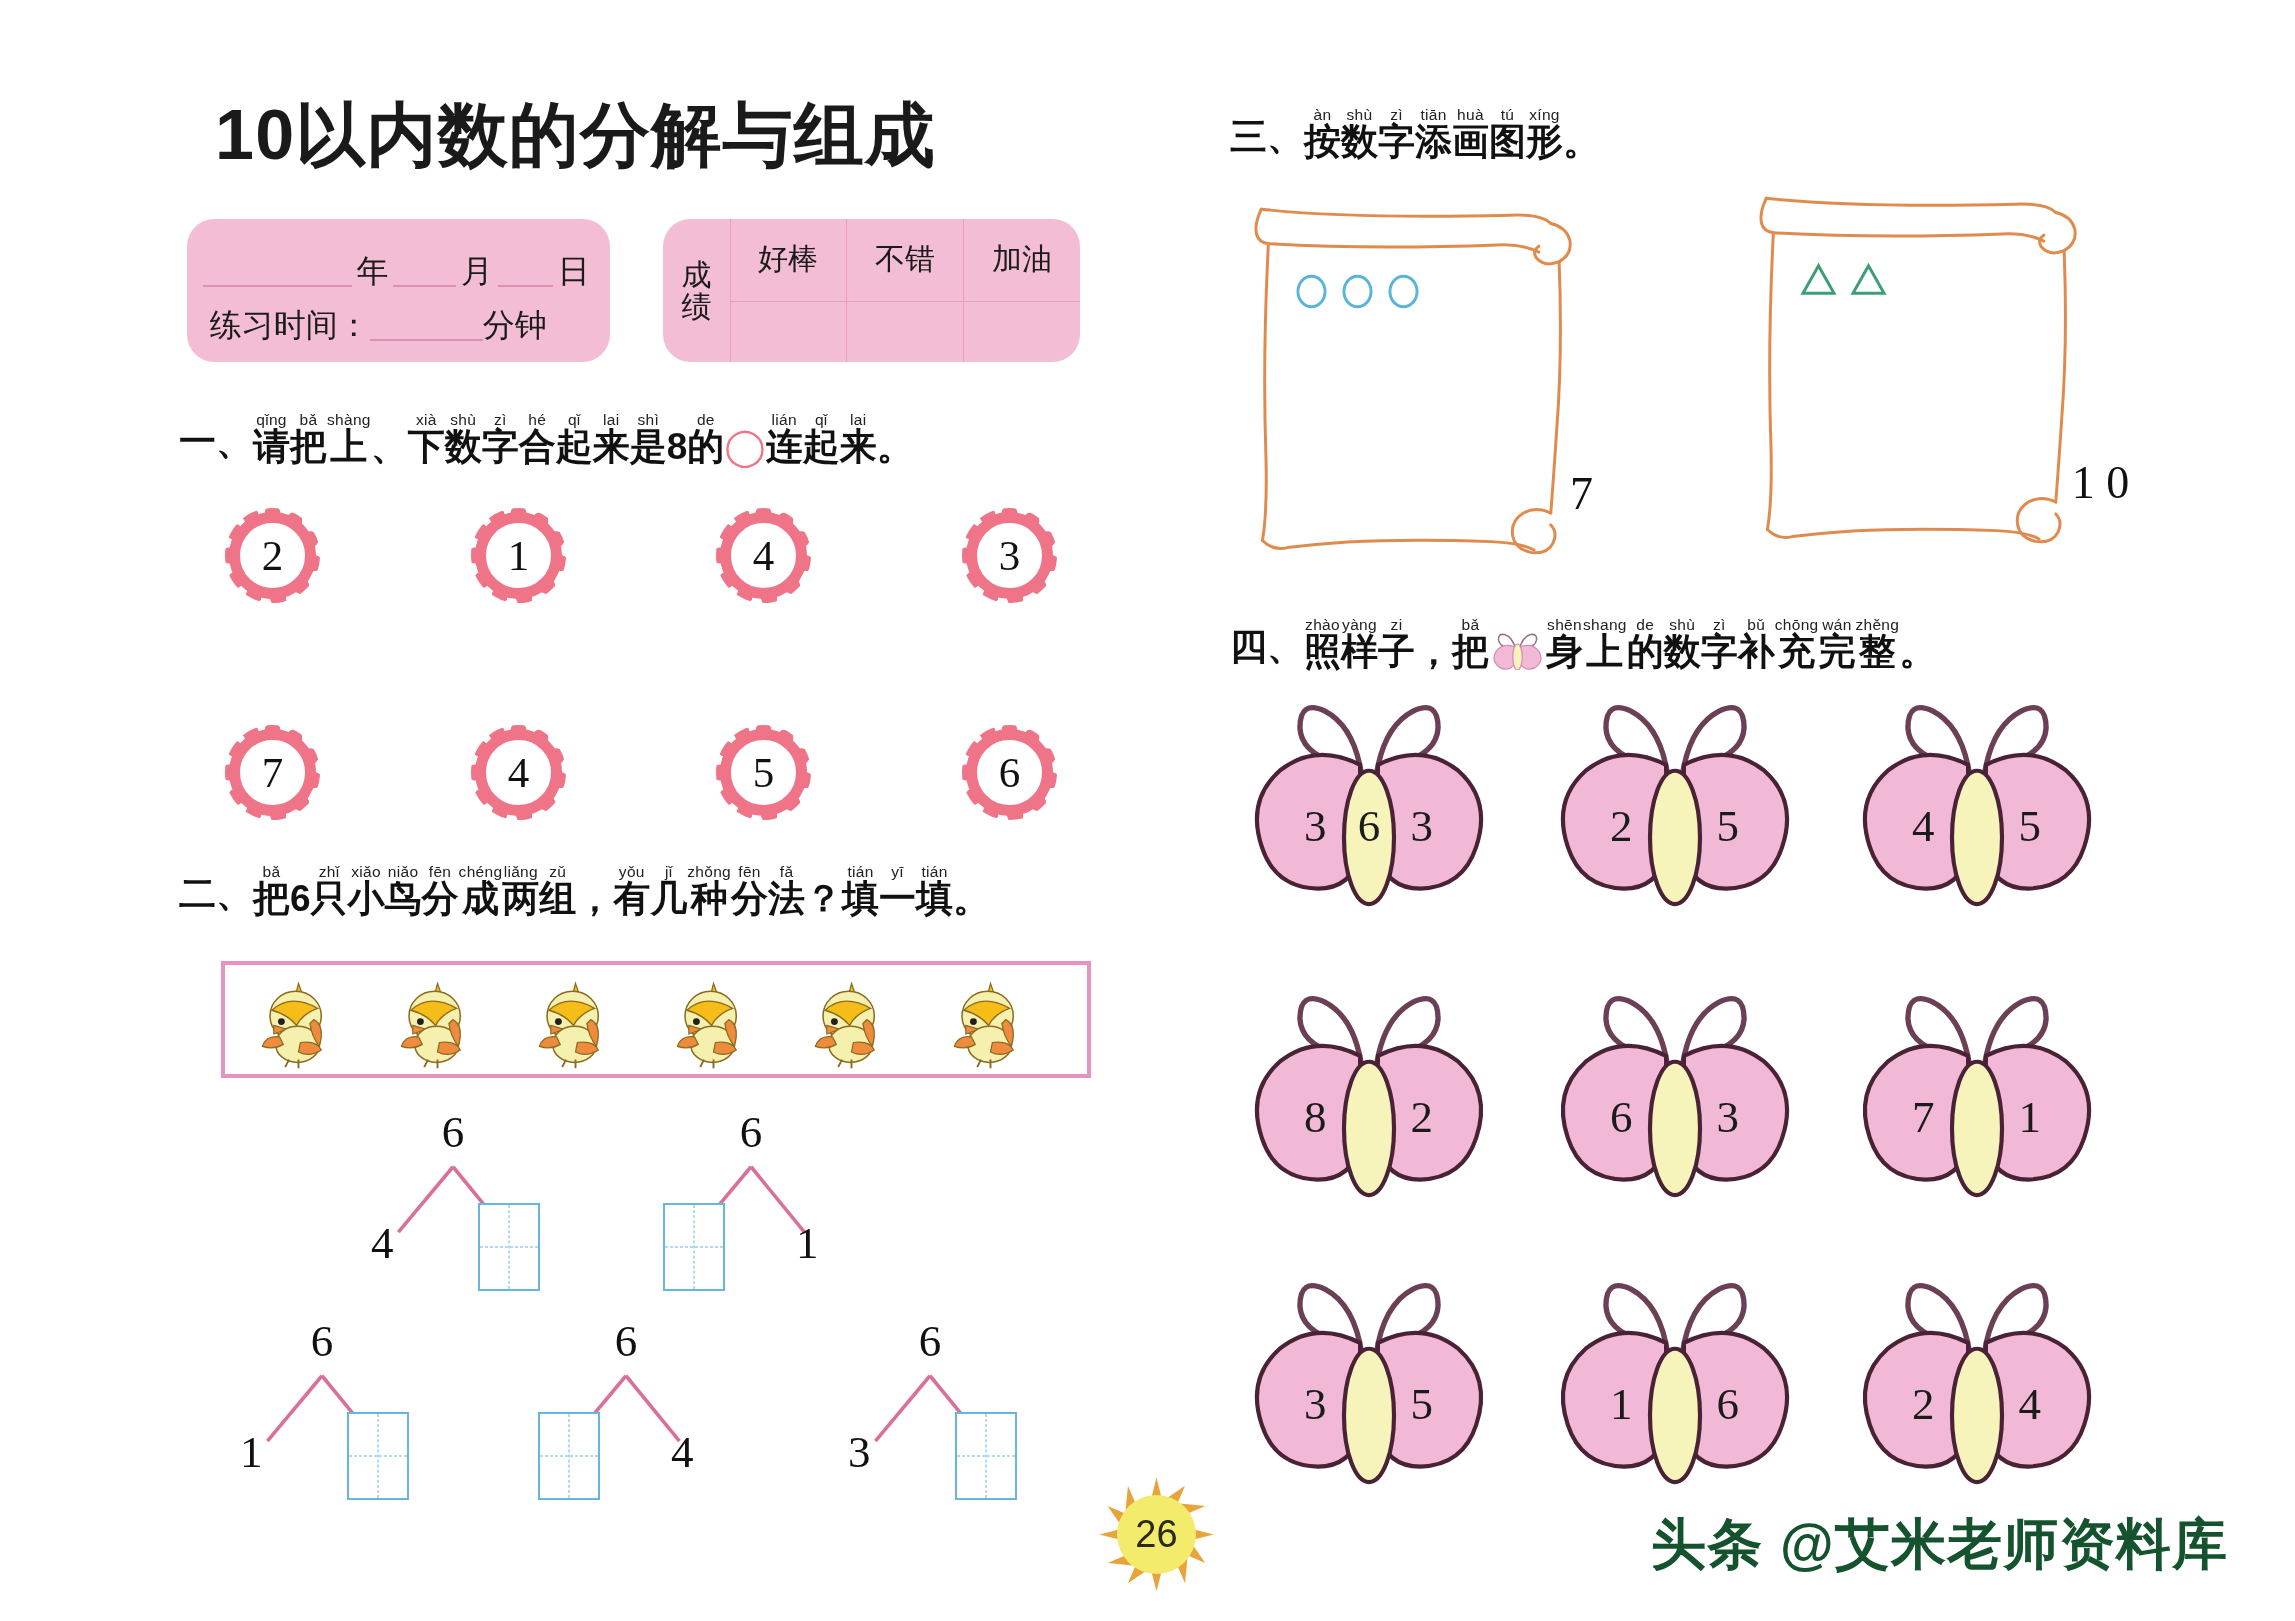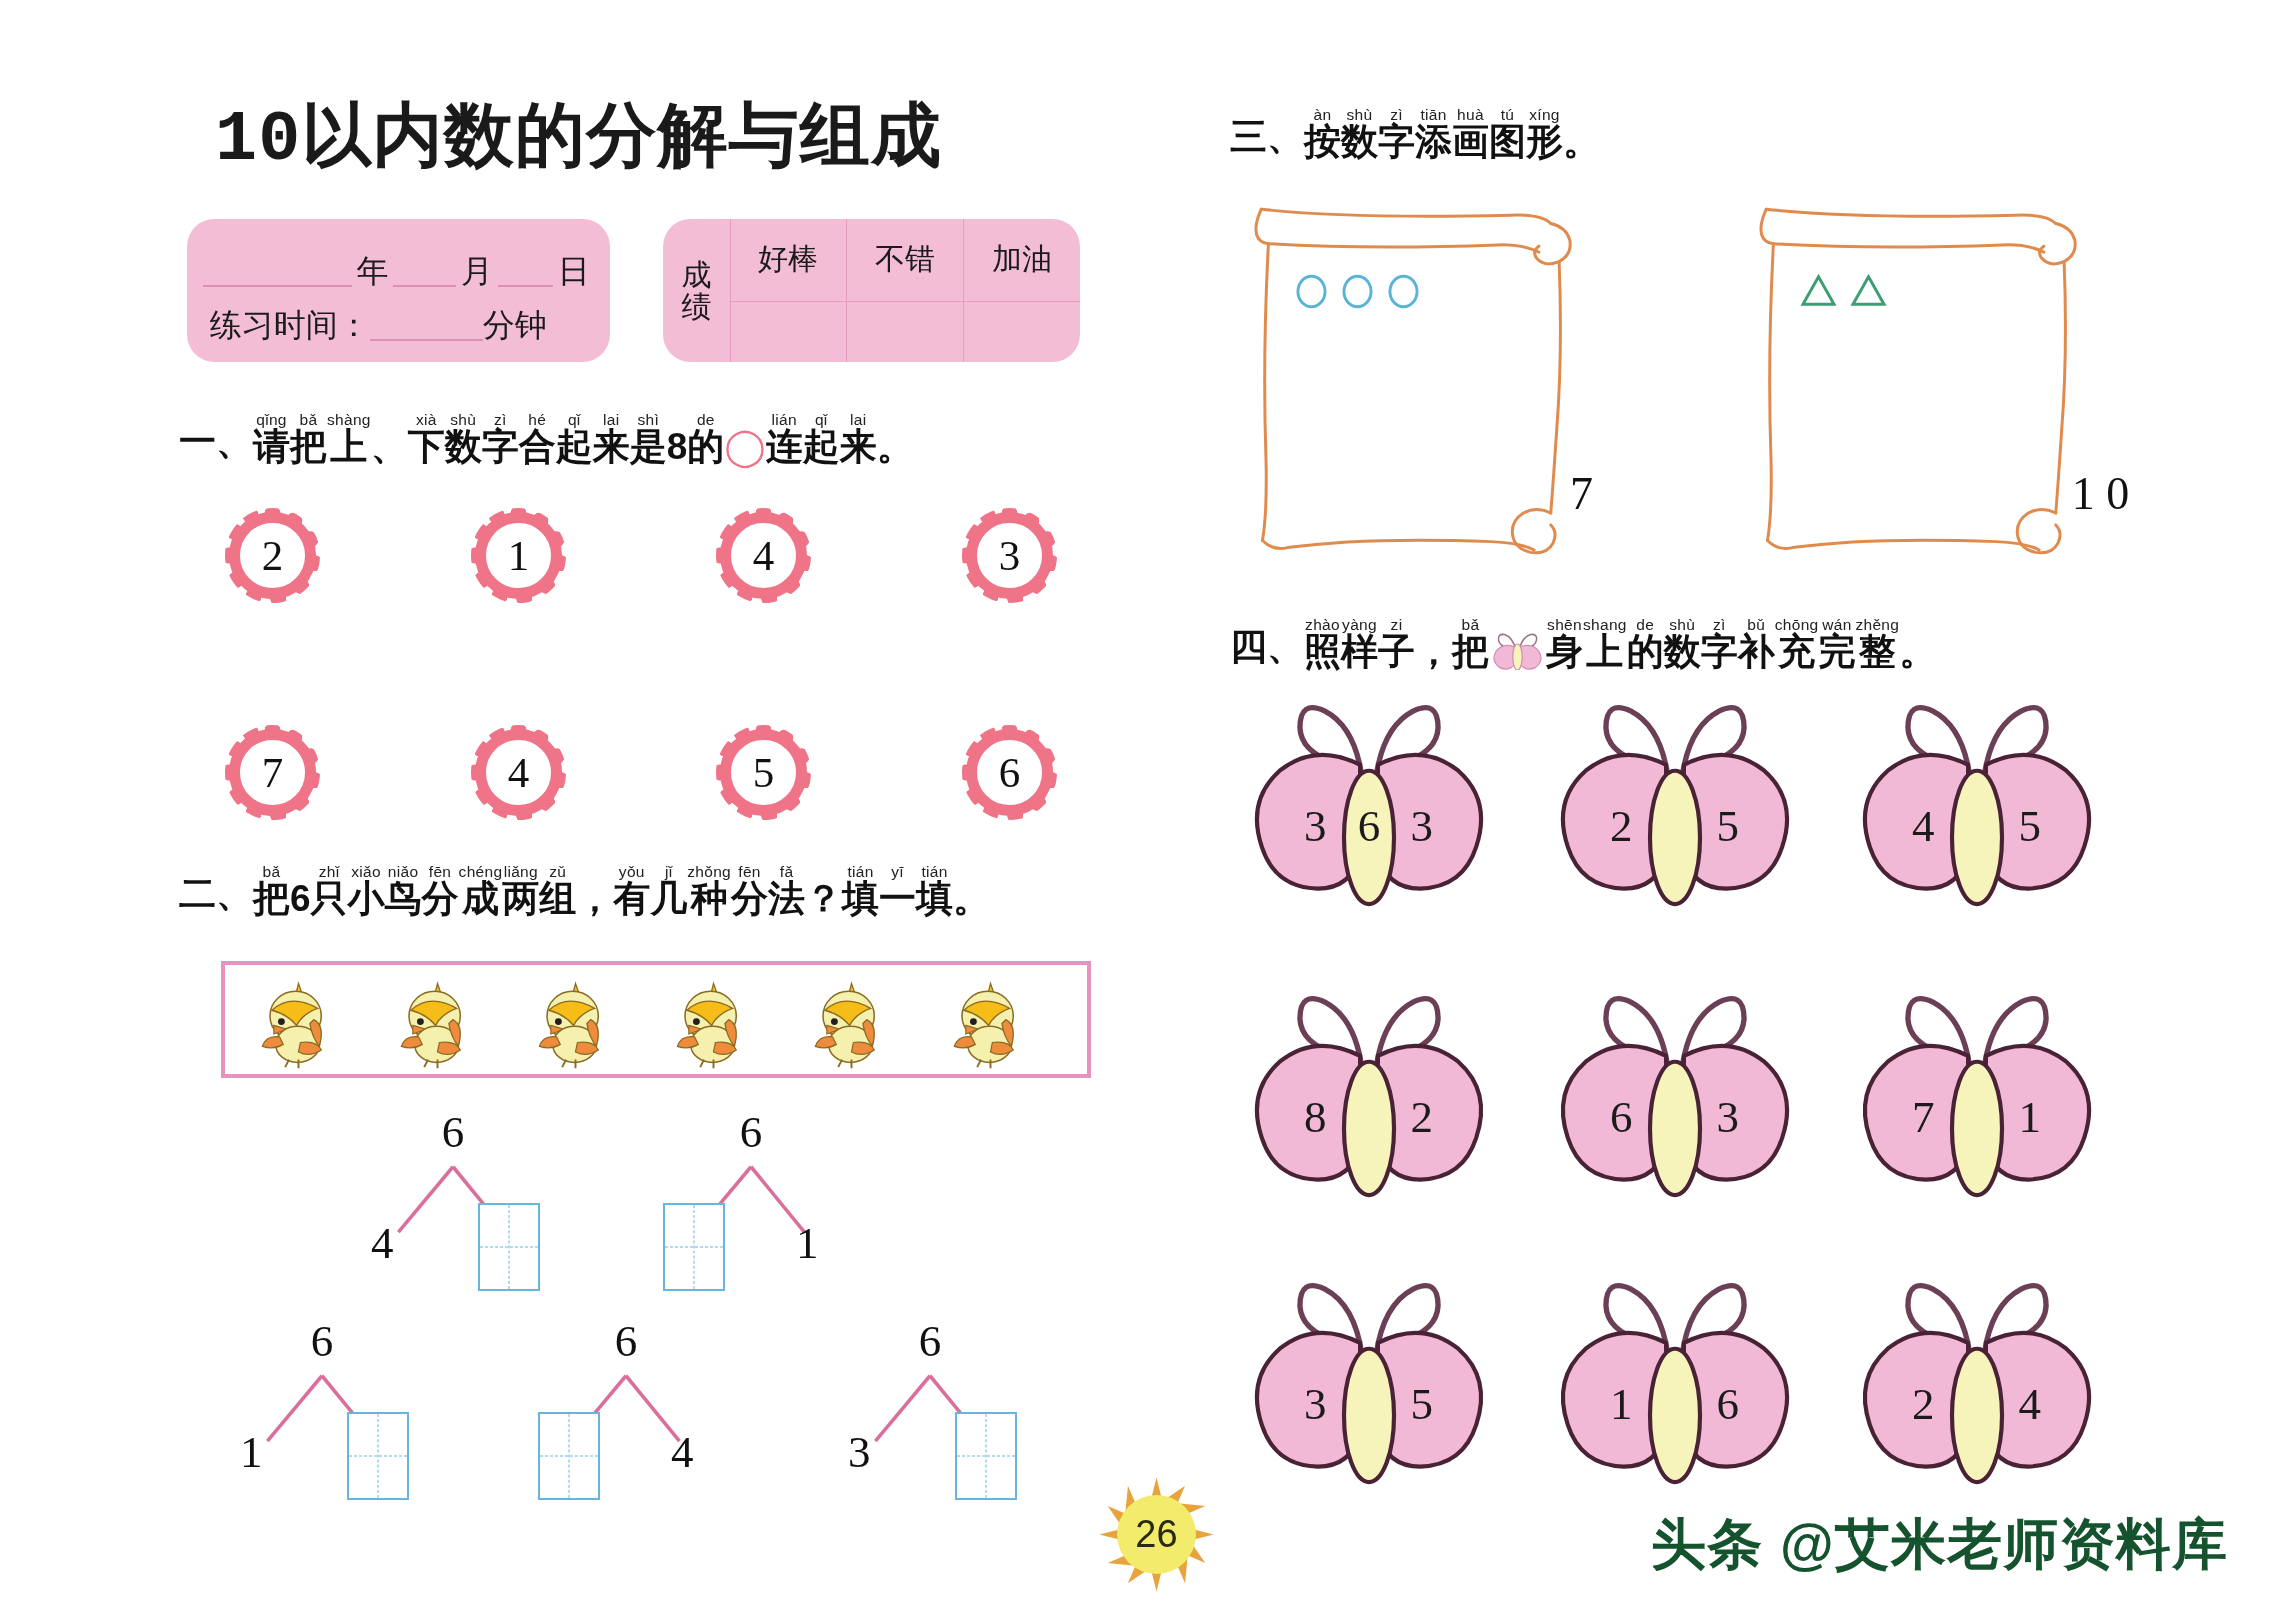--- a/index.html
+++ b/index.html
@@ -10,21 +10,21 @@
   }
   .page{position:absolute;inset:0;}
 
   
   .col-left{position:absolute;left:0;top:0;width:1192px;height:1622px;}
   .col-right{position:absolute;left:1192px;top:0;width:1103px;height:1622px;}
 
   .title{
     position:absolute;left:215px;top:89px;width:775px;
     font-size:70px;font-weight:700;color:#1a1a1a;letter-spacing:1.2px;
-    font-family:Liberation Mono, monospace;
+    font-family:Liberation Sans, sans-serif;
     white-space:nowrap;
   }
 
   
   .datebox{
     position:absolute;left:187px;top:219px;width:423px;height:143px;
     background:#f4bdd6;border-radius:27.4px;
   }
   .datebox .line1{
     position:absolute;left:0;top:20px;width:423px;height:48px;
@@ -441,21 +441,21 @@
         <svg width="33" height="37" viewBox="0 0 56 62">
             <ellipse cx="28" cy="31" rx="23" ry="26" fill="none" stroke="#5ab4d8" stroke-width="5"></ellipse>
           </svg>
         <svg width="33" height="37" viewBox="0 0 56 62">
             <ellipse cx="28" cy="31" rx="23" ry="26" fill="none" stroke="#5ab4d8" stroke-width="5"></ellipse>
           </svg>
       </div>
       <div class="numcircle">7</div>
     </div>
 
-    <div class="scroll" style="left:554px;top:203px;">
+    <div class="scroll" style="left:554px;top:192px;">
       <svg width="417" height="352" viewBox="0 0 700 590" style="position:absolute;left:0;top:0;">
         <g fill="none" stroke="#e08b4e" stroke-width="5" stroke-linejoin="round" stroke-linecap="round">
           <path d="M34 10 Q180 26 452 20 Q505 18 520 34"></path>
           <path d="M34 10 Q22 36 26 52 Q30 66 46 68"></path>
           <path d="M46 68 Q220 78 430 70 Q472 68 500 82"></path>
           <path d="M520 34 Q546 40 552 62 Q556 86 534 98 Q510 108 496 92 Q488 80 500 72"></path>
           <path d="M46 68 Q36 260 42 430 Q44 520 36 566"></path>
           <path d="M36 566 Q54 584 78 578 Q210 560 420 568 Q470 570 492 582"></path>
           <path d="M534 98 Q540 250 530 380 Q524 470 520 520"></path>
           <path d="M520 520 Q496 508 474 520 Q452 534 456 558 Q460 580 486 586 Q514 590 524 570 Q532 552 520 540"></path>

